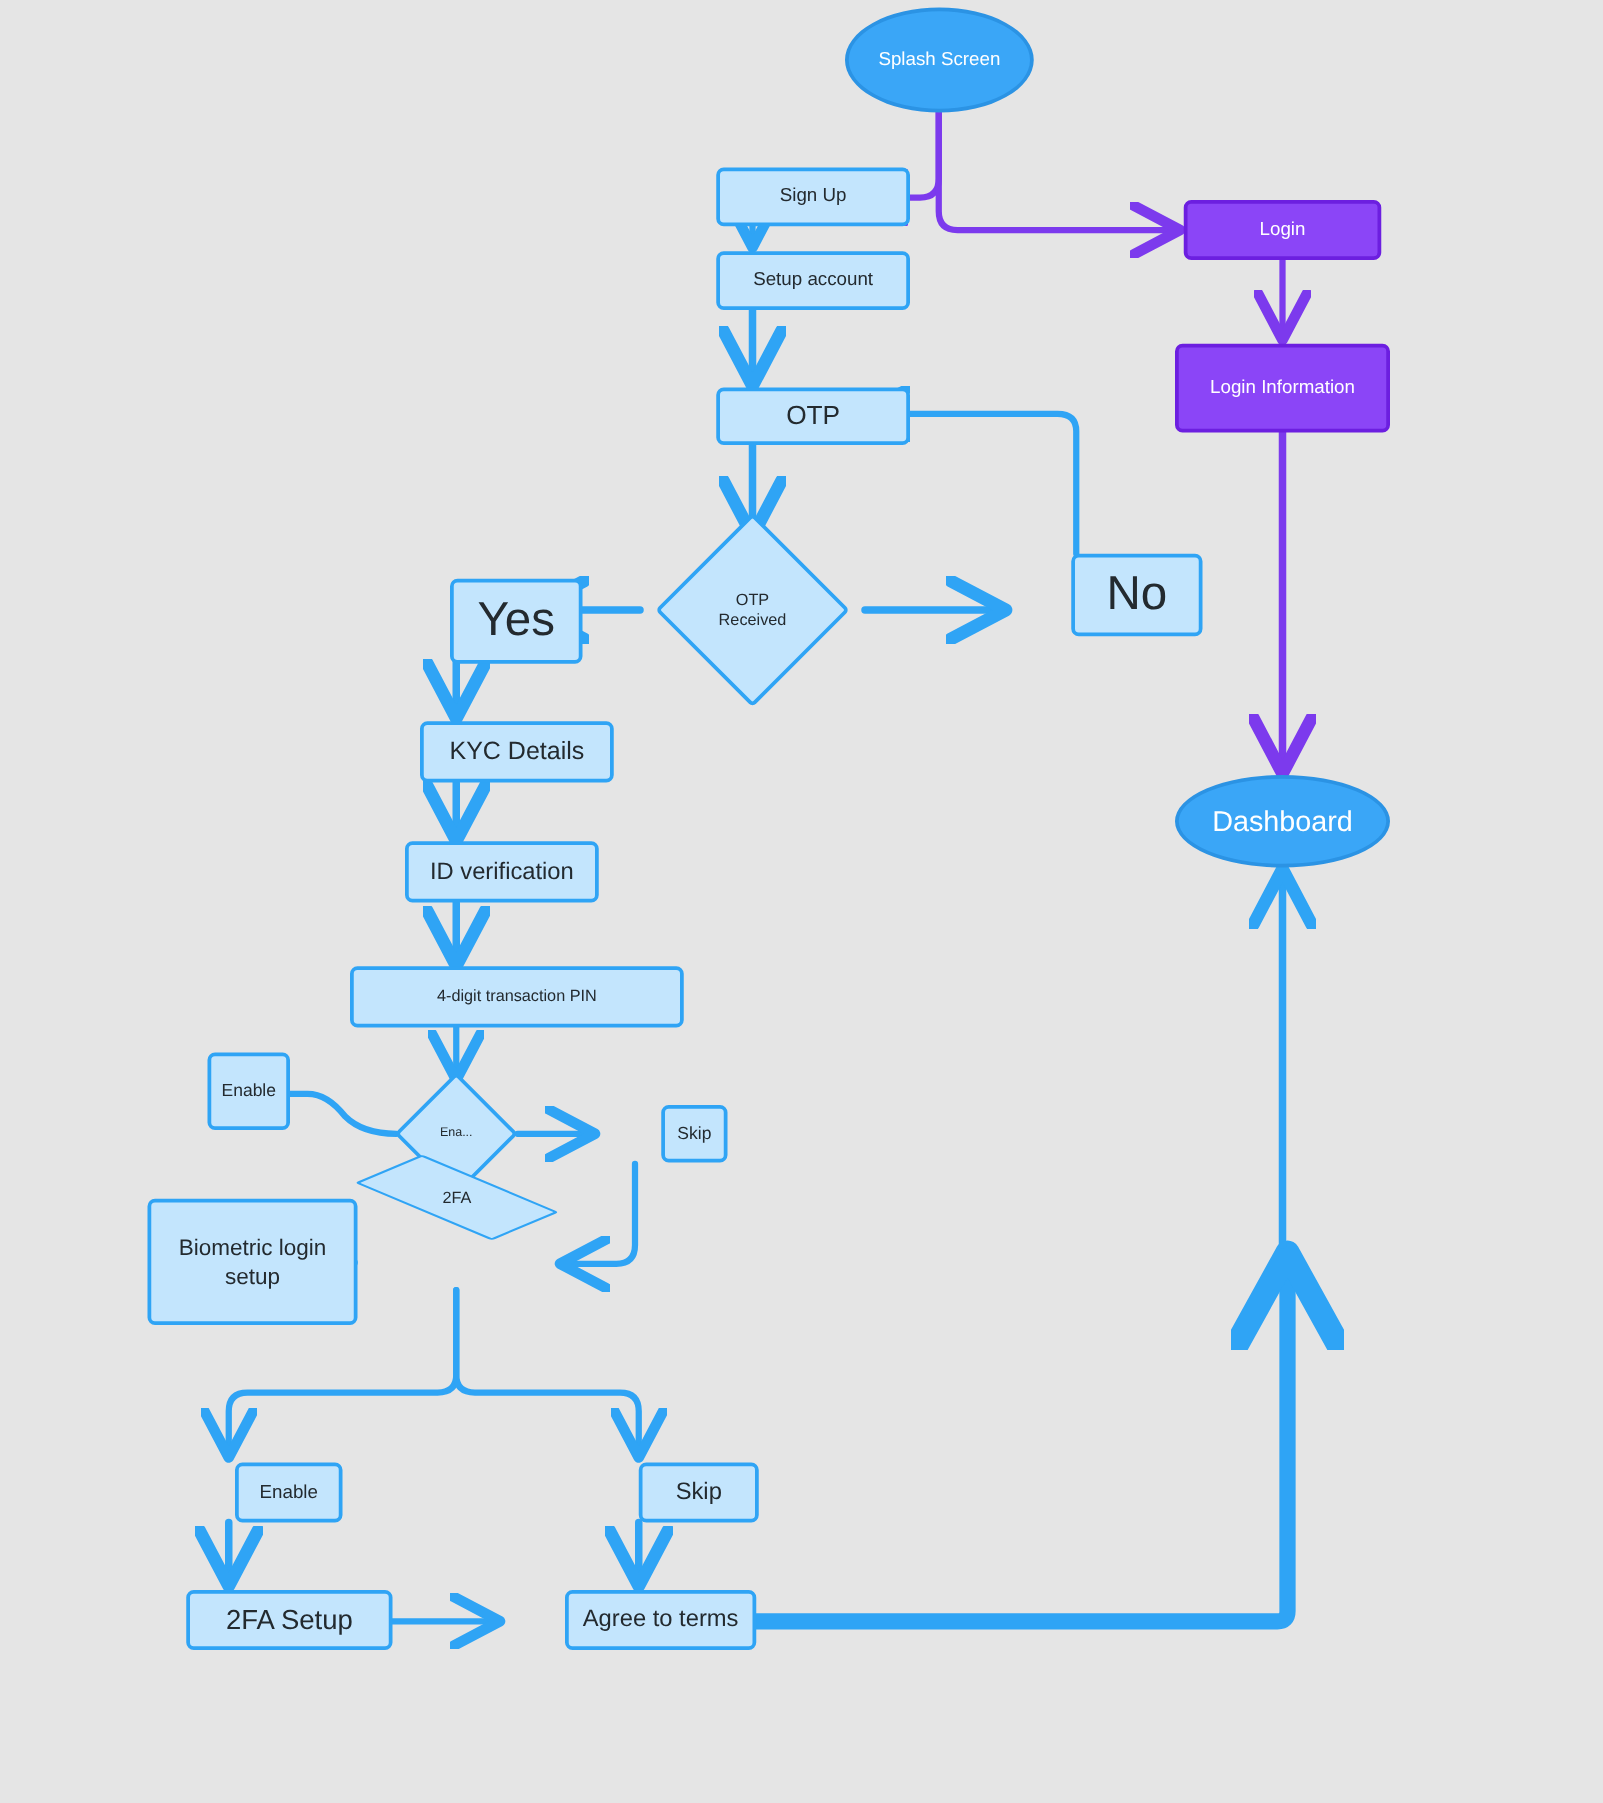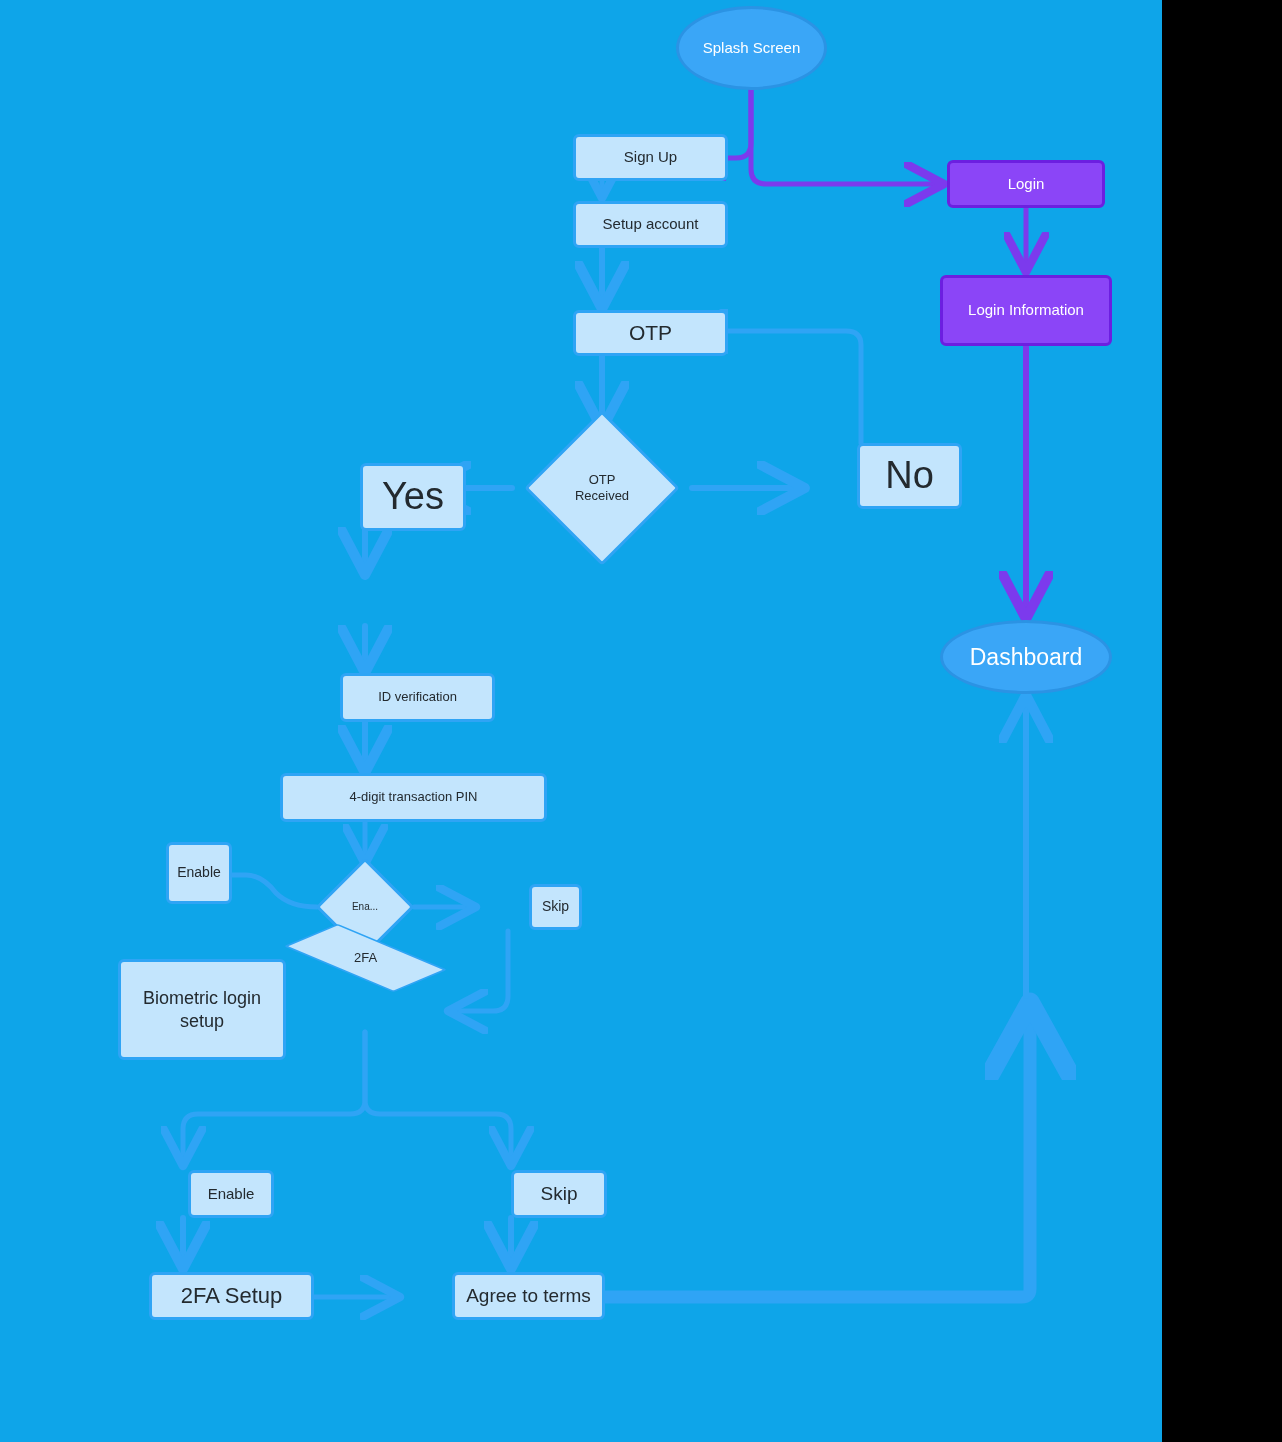--- a/index.html
+++ b/index.html
@@ -2,23 +2,23 @@
 <html><head>
 <meta charset="utf-8">
 <style>
   html, body {
     margin: 0;
     padding: 0;
     background: #000000;
   }
   #canvas {
     position: relative;
-    width: 1162px;
+    width: 1282px;
     height: 1442px;
-    background: #0ea5e9;
+    background: #e5e5e5;
     overflow: hidden;
     font-family: "Liberation Sans", sans-serif;
   }
   #edges {
     position: absolute;
     left: 0;
     top: 0;
     width: 1282px;
     height: 1442px;
     pointer-events: none;
@@ -184,22 +184,25 @@
   </div>
 
   <div class="node n-box" style="left:312px; top:463px; width:106px; height:68px; font-size:38px;">
     <span class="lbl">Yes</span>
   </div>
 
   <div class="node n-box" style="left:809px; top:443px; width:105px; height:66px; font-size:38px;">
     <span class="lbl">No</span>
   </div>
 
-
-  <div class="node n-box" style="left:292px; top:673px; width:155px; height:49px; font-size:13px;">
+  <div class="node n-box" style="left:288px; top:577px; width:155px; height:49px; font-size:20px;">
+    <span class="lbl">KYC Details</span>
+  </div>
+
+  <div class="node n-box" style="left:276px; top:673px; width:155px; height:49px; font-size:19px;">
     <span class="lbl">ID verification</span>
   </div>
 
   <div class="node n-box" style="left:232px; top:773px; width:267px; height:49px; font-size:13px;">
     <span class="lbl">4-digit transaction PIN</span>
   </div>
 
   <div class="node n-diamond" style="left:330px; top:872px; width:70px; height:70px; font-size:10px;">
     <div class="dia-shape"></div>
     <span class="lbl">Ena...</span>

